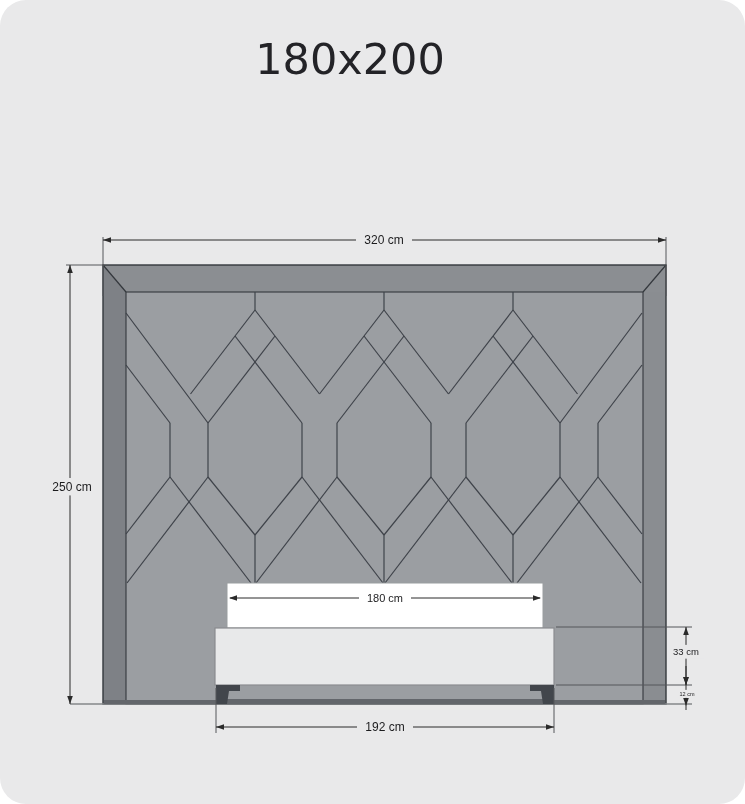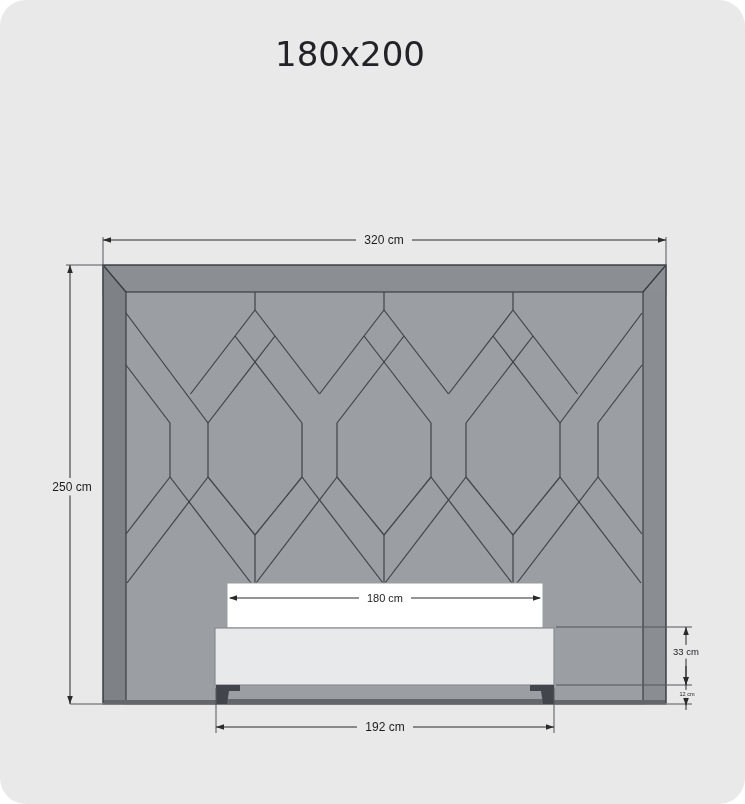--- a/index.html
+++ b/index.html
@@ -9,21 +9,21 @@
     background:#e9e9ea;
     border-radius:26px;
     overflow:hidden;
     font-family:"Liberation Sans","DejaVu Sans",sans-serif;
   }
   #title{
     position:absolute;
     left:350px;top:34px;
     transform:translateX(-50%);
     font-family:"DejaVu Sans","Liberation Sans",sans-serif;
-    font-size:34px;
+    font-size:43px;
     font-weight:500;
     letter-spacing:0px;
     color:#232327;
     white-space:nowrap;
   }
   #scene{position:absolute;left:0;top:0;}
 </style>
 </head>
 <body>
 

